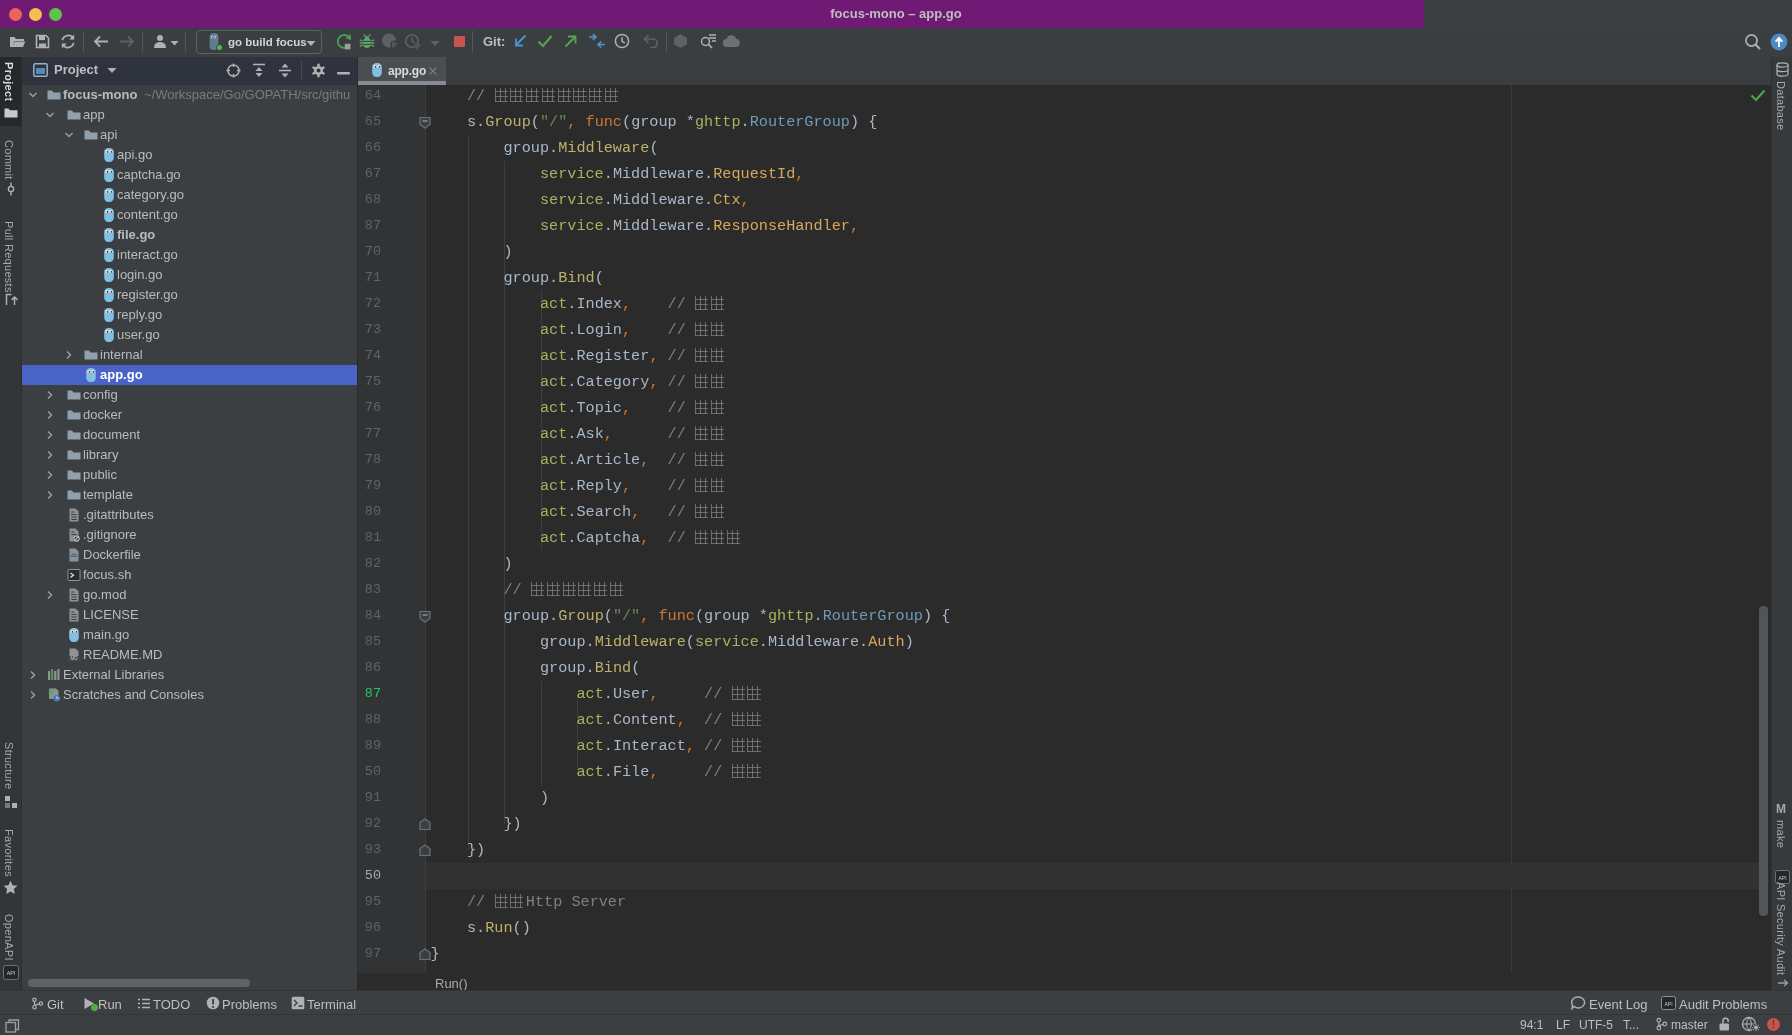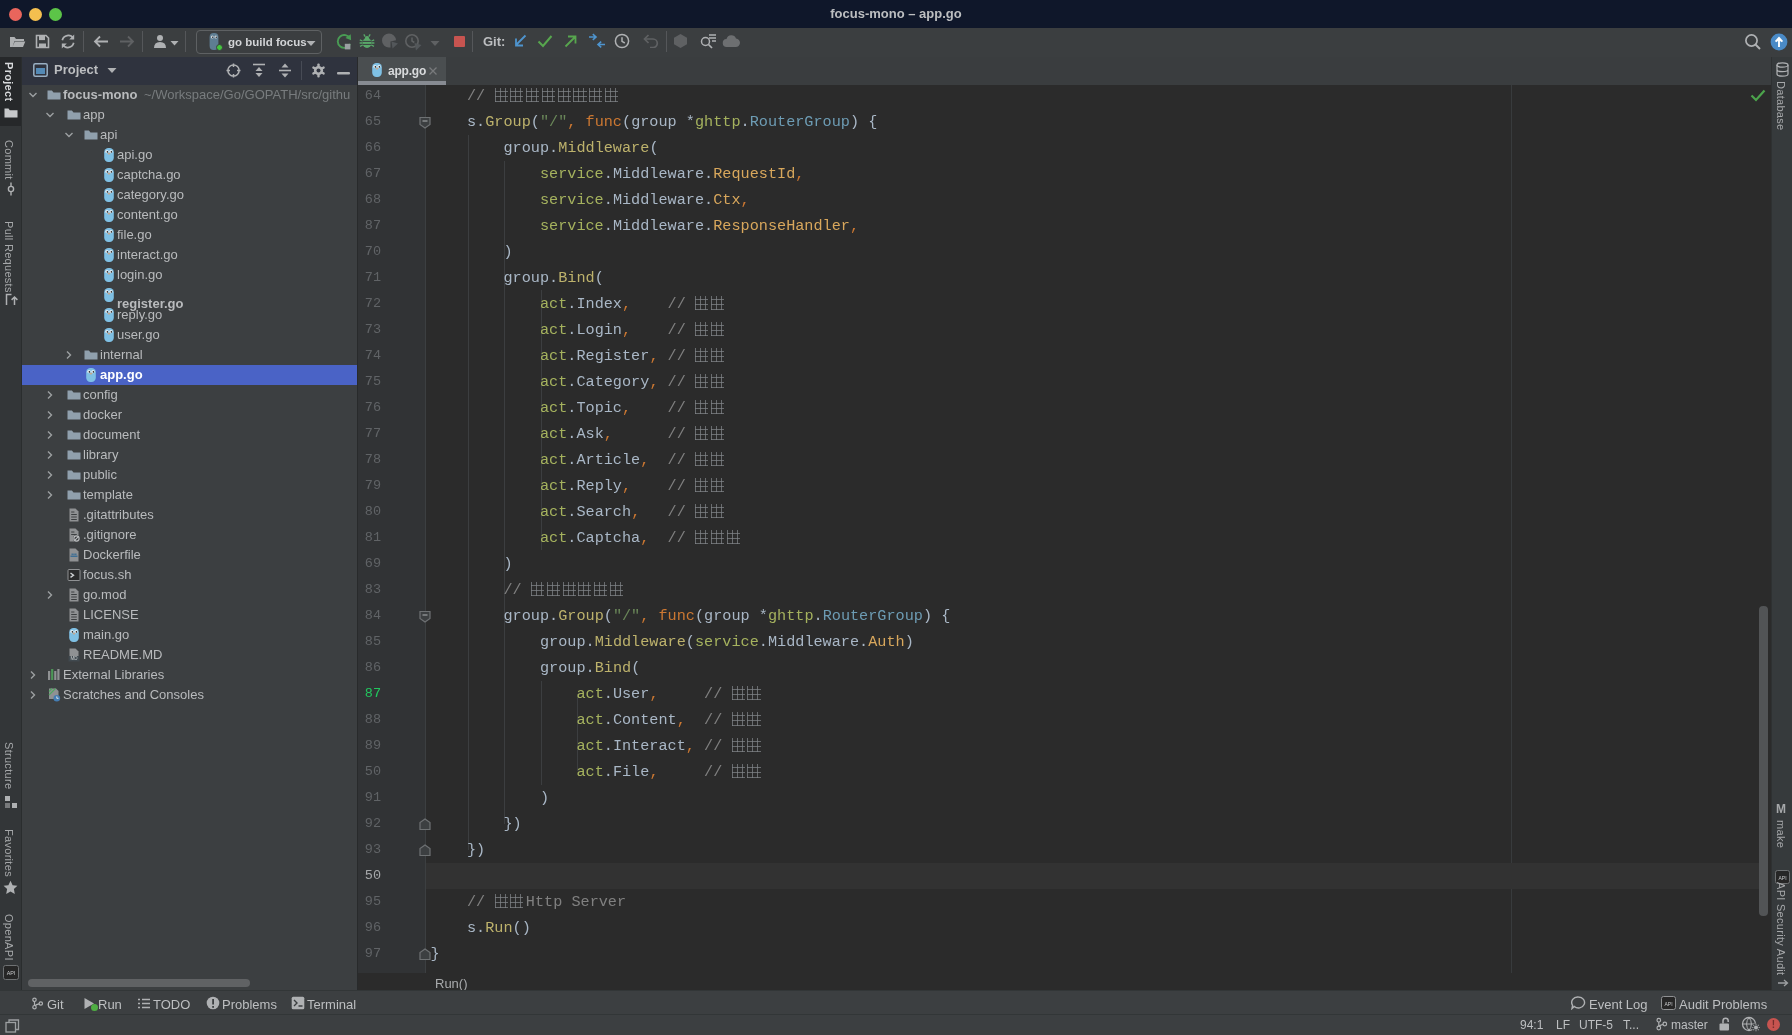--- a/index.html
+++ b/index.html
@@ -13,21 +13,21 @@
    repeating-linear-gradient(90deg, rgba(130,134,138,0.72) 0 1px, transparent 1px 5px),
    repeating-linear-gradient(0deg, rgba(130,134,138,0.72) 0 1px, transparent 1px 5px);
 }
 .trow { position:absolute; left:0; width:357px; height:20px; font-size:13px; color:#b9bbbd; }
 .trow.sel { background:#4a63c6; }
 .ti { display:block; }
 .tc { display:block; }
 </style></head>
 <body>
 
-<div style="position:absolute;left:0;top:0;width:1792px;height:28px;background:#0f172a">
+<div style="position:absolute;left:0;top:0;width:1424px;height:28px;background:#701a75">
   <div style="position:absolute;left:8.5px;top:7.5px;width:13px;height:13px;border-radius:50%;background:#e9655c"></div>
   <div style="position:absolute;left:28.5px;top:7.5px;width:13px;height:13px;border-radius:50%;background:#f4bf4f"></div>
   <div style="position:absolute;left:48.5px;top:7.5px;width:13px;height:13px;border-radius:50%;background:#5cc448"></div>
   <div style="position:absolute;left:0;top:6px;width:1792px;text-align:center;font-size:13px;font-weight:bold;color:#bcbec0">focus-mono – app.go</div>
 </div>
 
 <div style="position:absolute;left:0;top:28px;width:1792px;height:29px;background:#3b3e40">
 </div>
 <div style="position:absolute;left:9px;top:34px;line-height:0"><svg width="17" height="16" viewBox="0 0 17 16">
       <path d="M1 13 V3 h4.5 l1.5 2 H15 l-0 2 H5.5 L3.5 13 z M3.5 13 L5.8 7.5 H16.3 L14 13 z" fill="#afb1b3"></path>
@@ -295,21 +295,21 @@
       <span style="position:absolute;left:101px;top:2px">
         <svg class="ti" width="16" height="16" viewBox="0 0 16 16">
           <rect x="3.2" y="1" width="9.6" height="14" rx="4.2" fill="#7fc0e4"></rect>
           <circle cx="6" cy="4.6" r="1.7" fill="#e8eef2"></circle>
           <circle cx="10" cy="4.6" r="1.7" fill="#e8eef2"></circle>
           <circle cx="6.4" cy="4.9" r="0.8" fill="#262626"></circle>
           <circle cx="10.4" cy="4.9" r="0.8" fill="#262626"></circle>
           <ellipse cx="8" cy="6.6" rx="1.3" ry="0.9" fill="#c9a689"></ellipse>
         </svg>
       </span>
-      <span style="position:absolute;left:117px;top:0;line-height:20px;">file.go</span>
+      <span style="position:absolute;left:117px;top:0;line-height:20px;font-weight:bold;">file.go</span>
     </div>
 <div class="trow" style="top:159.5px">
       <span style="position:absolute;left:101px;top:2px">
         <svg class="ti" width="16" height="16" viewBox="0 0 16 16">
           <rect x="3.2" y="1" width="9.6" height="14" rx="4.2" fill="#7fc0e4"></rect>
           <circle cx="6" cy="4.6" r="1.7" fill="#e8eef2"></circle>
           <circle cx="10" cy="4.6" r="1.7" fill="#e8eef2"></circle>
           <circle cx="6.4" cy="4.9" r="0.8" fill="#262626"></circle>
           <circle cx="10.4" cy="4.9" r="0.8" fill="#262626"></circle>
           <ellipse cx="8" cy="6.6" rx="1.3" ry="0.9" fill="#c9a689"></ellipse>
@@ -334,21 +334,21 @@
       <span style="position:absolute;left:101px;top:2px">
         <svg class="ti" width="16" height="16" viewBox="0 0 16 16">
           <rect x="3.2" y="1" width="9.6" height="14" rx="4.2" fill="#7fc0e4"></rect>
           <circle cx="6" cy="4.6" r="1.7" fill="#e8eef2"></circle>
           <circle cx="10" cy="4.6" r="1.7" fill="#e8eef2"></circle>
           <circle cx="6.4" cy="4.9" r="0.8" fill="#262626"></circle>
           <circle cx="10.4" cy="4.9" r="0.8" fill="#262626"></circle>
           <ellipse cx="8" cy="6.6" rx="1.3" ry="0.9" fill="#c9a689"></ellipse>
         </svg>
       </span>
-      <span style="position:absolute;left:117px;top:9px;line-height:20px;font-weight:bold;">register.go</span>
+      <span style="position:absolute;left:117px;top:0;line-height:20px;">register.go</span>
     </div>
 <div class="trow" style="top:219.5px">
       <span style="position:absolute;left:101px;top:2px">
         <svg class="ti" width="16" height="16" viewBox="0 0 16 16">
           <rect x="3.2" y="1" width="9.6" height="14" rx="4.2" fill="#7fc0e4"></rect>
           <circle cx="6" cy="4.6" r="1.7" fill="#e8eef2"></circle>
           <circle cx="10" cy="4.6" r="1.7" fill="#e8eef2"></circle>
           <circle cx="6.4" cy="4.9" r="0.8" fill="#262626"></circle>
           <circle cx="10.4" cy="4.9" r="0.8" fill="#262626"></circle>
           <ellipse cx="8" cy="6.6" rx="1.3" ry="0.9" fill="#c9a689"></ellipse>
@@ -641,21 +641,21 @@
 <div class="gnum" style="top:421px;color:#606366">77</div>
 <div class="cl" style="top:421px"><span class="cs" style="left:109.44px;color:#A5B25E;">act</span><span class="cs" style="left:136.8px;color:#A9B7C6;">.</span><span class="cs" style="left:145.92px;color:#A9B7C6;">Ask</span><span class="cs" style="left:173.28px;color:#CC7832;">,</span><span class="cs" style="left:237.12px;"><span class="cc">// </span><i class="cj"></i><i class="cj"></i></span></div>
 <div class="gnum" style="top:447px;color:#606366">78</div>
 <div class="cl" style="top:447px"><span class="cs" style="left:109.44px;color:#A5B25E;">act</span><span class="cs" style="left:136.8px;color:#A9B7C6;">.</span><span class="cs" style="left:145.92px;color:#A9B7C6;">Article</span><span class="cs" style="left:209.76px;color:#CC7832;">,</span><span class="cs" style="left:237.12px;"><span class="cc">// </span><i class="cj"></i><i class="cj"></i></span></div>
 <div class="gnum" style="top:473px;color:#606366">79</div>
 <div class="cl" style="top:473px"><span class="cs" style="left:109.44px;color:#A5B25E;">act</span><span class="cs" style="left:136.8px;color:#A9B7C6;">.</span><span class="cs" style="left:145.92px;color:#A9B7C6;">Reply</span><span class="cs" style="left:191.52px;color:#CC7832;">,</span><span class="cs" style="left:237.12px;"><span class="cc">// </span><i class="cj"></i><i class="cj"></i></span></div>
 <div class="gnum" style="top:499px;color:#606366">80</div>
 <div class="cl" style="top:499px"><span class="cs" style="left:109.44px;color:#A5B25E;">act</span><span class="cs" style="left:136.8px;color:#A9B7C6;">.</span><span class="cs" style="left:145.92px;color:#A9B7C6;">Search</span><span class="cs" style="left:200.64px;color:#CC7832;">,</span><span class="cs" style="left:237.12px;"><span class="cc">// </span><i class="cj"></i><i class="cj"></i></span></div>
 <div class="gnum" style="top:525px;color:#606366">81</div>
 <div class="cl" style="top:525px"><span class="cs" style="left:109.44px;color:#A5B25E;">act</span><span class="cs" style="left:136.8px;color:#A9B7C6;">.</span><span class="cs" style="left:145.92px;color:#A9B7C6;">Captcha</span><span class="cs" style="left:209.76px;color:#CC7832;">,</span><span class="cs" style="left:237.12px;"><span class="cc">// </span><i class="cj"></i><i class="cj"></i><i class="cj"></i></span></div>
-<div class="gnum" style="top:551px;color:#606366">69</div>
+<div class="gnum" style="top:551px;color:#606366">82</div>
 <div class="cl" style="top:551px"><span class="cs" style="left:72.96px;color:#A9B7C6;">)</span></div>
 <div class="gnum" style="top:577px;color:#606366">83</div>
 <div class="cl" style="top:577px"><span class="cs" style="left:72.96px;"><span class="cc">// </span><i class="cj"></i><i class="cj"></i><i class="cj"></i><i class="cj"></i><i class="cj"></i><i class="cj"></i></span></div>
 <div class="gnum" style="top:603px;color:#606366">84</div>
 <div class="cl" style="top:603px"><span class="cs" style="left:72.96px;color:#A9B7C6;">group.</span><span class="cs" style="left:127.68px;color:#BDB26C;">Group</span><span class="cs" style="left:173.28px;color:#A9B7C6;">(</span><span class="cs" style="left:182.4px;color:#6A8759;">"/"</span><span class="cs" style="left:209.76px;color:#CC7832;">,</span><span class="cs" style="left:228.0px;color:#CC7832;">func</span><span class="cs" style="left:264.48px;color:#A9B7C6;">(group *</span><span class="cs" style="left:337.44px;color:#A5B25E;">ghttp</span><span class="cs" style="left:383.04px;color:#A9B7C6;">.</span><span class="cs" style="left:392.16px;color:#6D9CB4;">RouterGroup</span><span class="cs" style="left:492.48px;color:#A9B7C6;">) {</span></div>
 <div class="gnum" style="top:629px;color:#606366">85</div>
 <div class="cl" style="top:629px"><span class="cs" style="left:109.44px;color:#A9B7C6;">group.</span><span class="cs" style="left:164.16px;color:#BDB26C;">Middleware</span><span class="cs" style="left:255.36px;color:#A9B7C6;">(</span><span class="cs" style="left:264.48px;color:#A5B25E;">service</span><span class="cs" style="left:328.32px;color:#A9B7C6;">.Middleware.</span><span class="cs" style="left:437.76px;color:#D8A75C;">Auth</span><span class="cs" style="left:474.24px;color:#A9B7C6;">)</span></div>
 <div class="gnum" style="top:655px;color:#606366">86</div>
 <div class="cl" style="top:655px"><span class="cs" style="left:109.44px;color:#A9B7C6;">group.</span><span class="cs" style="left:164.16px;color:#BDB26C;">Bind</span><span class="cs" style="left:200.64px;color:#A9B7C6;">(</span></div>
 <div class="gnum" style="top:681px;color:#22c55e">87</div>

